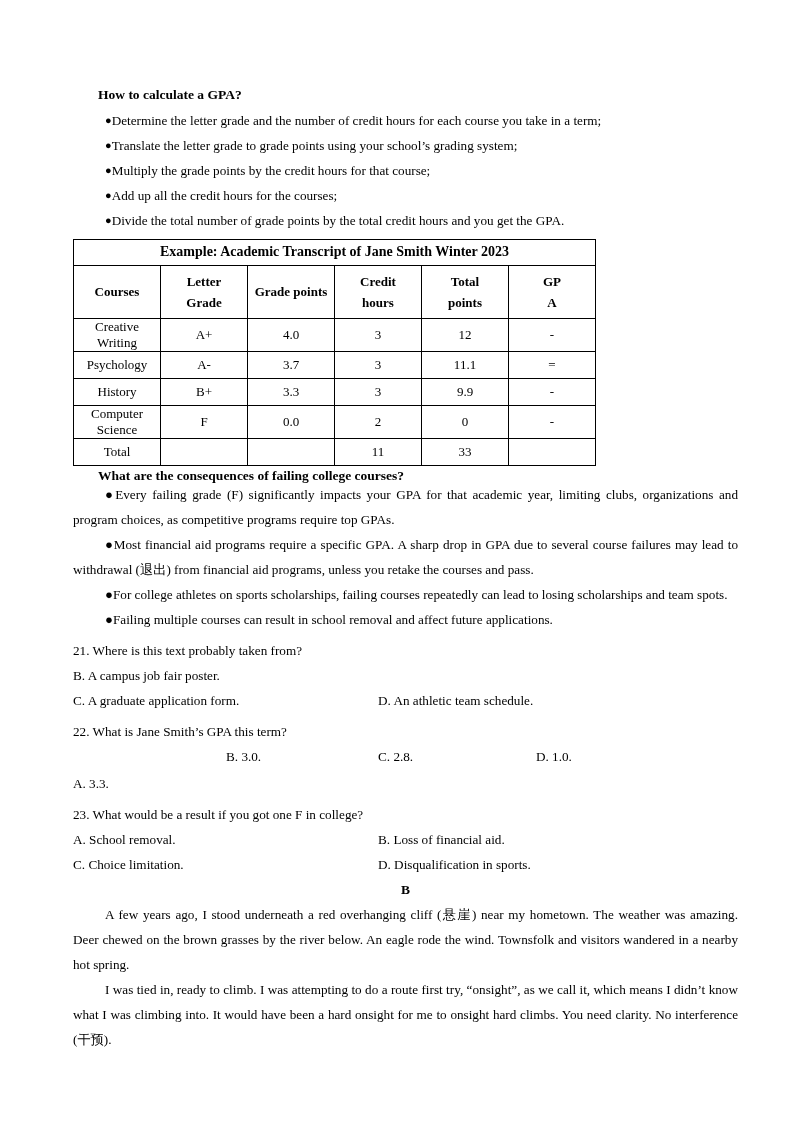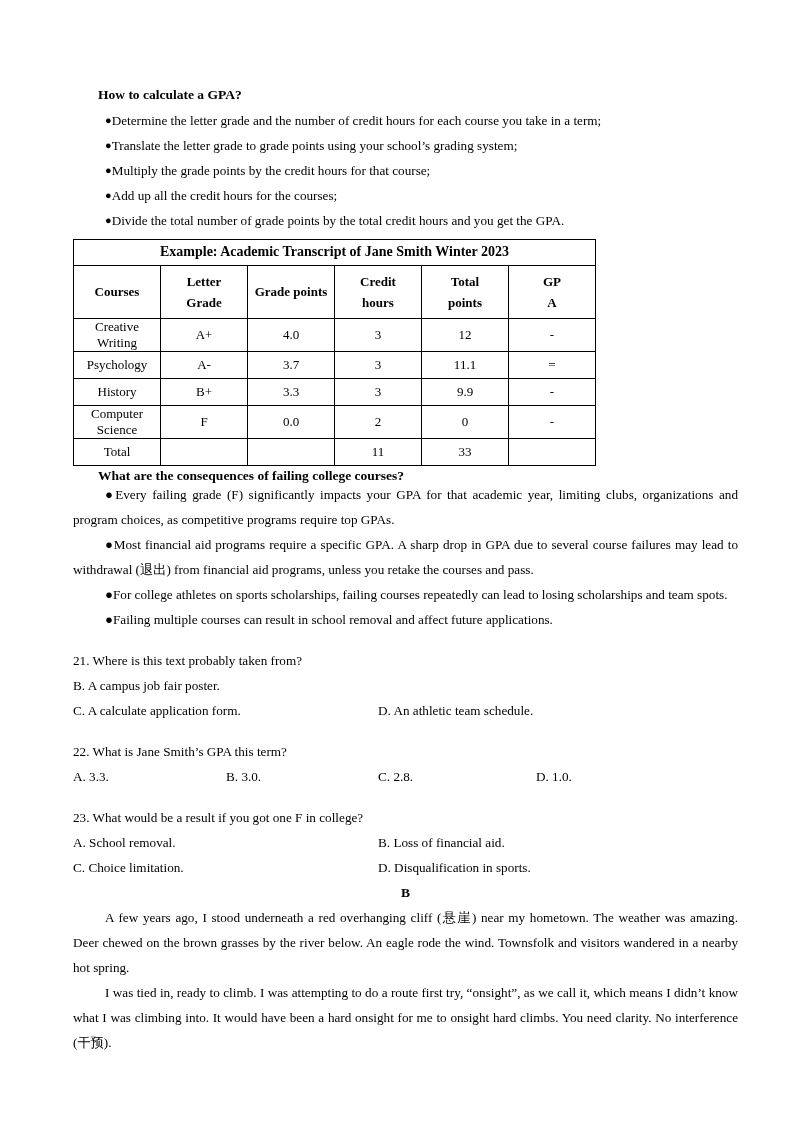--- a/index.html
+++ b/index.html
@@ -111,39 +111,39 @@
     text-align-last: left;
   }
   .para-indent {
     text-indent: 32px;
   }
 
   
   .q-stem {
     font-size: 13.2px;
     line-height: 25px;
-    margin: 16px 0 0 -0px;
+    margin: 6px 0 0 -0px;
     white-space: nowrap;
   }
   .opts-2col {
     display: flex;
     font-size: 13.2px;
     line-height: 25px;
   }
   .opts-2col .opt {
     white-space: nowrap;
   }
   .opts-2col .opt:nth-child(1) { width: 305px; }
   .opts-4col {
     display: flex;
     font-size: 13.2px;
     line-height: 25px;
   }
   .opts-4col .opt { white-space: nowrap; }
-  .opts-4col .opt:nth-child(1) { width: 153px; }
+  .opts-4col .opt:nth-child(1) { width: 153px; margin-top: 27px; }
   .opts-4col .opt:nth-child(2) { width: 152px; }
   .opts-4col .opt:nth-child(3) { width: 158px; }
 
   .section-letter {
     font-weight: bold;
     font-size: 13.5px;
     line-height: 25px;
     text-align: center;
     margin: 0;
     width: 665px;
@@ -251,21 +251,21 @@
     <div class="para para-indent">●Every failing grade (F) significantly impacts your GPA for that academic year, limiting clubs, organizations and program choices, as competitive programs require top GPAs.</div>
     <div class="para para-indent">●Most financial aid programs require a specific GPA. A sharp drop in GPA due to several course failures may lead to withdrawal (退出) from financial aid programs, unless you retake the courses and pass.</div>
     <div class="para para-indent">●For college athletes on sports scholarships, failing courses repeatedly can lead to losing scholarships and team spots.</div>
     <div class="para para-indent">●Failing multiple courses can result in school removal and affect future applications.</div>
 
     <div class="q-stem">21. Where is this text probably taken from?</div>
     <div class="opts-2col">
       <div class="opt">B. A campus job fair poster.</div>
     </div>
     <div class="opts-2col">
-      <div class="opt">C. A calculate application form.</div>
+      <div class="opt">C. A graduate application form.</div>
       <div class="opt">D. An athletic team schedule.</div>
     </div>
 
     <div class="q-stem">22. What is Jane Smith’s GPA this term?</div>
     <div class="opts-4col">
       <div class="opt">A. 3.3.</div>
       <div class="opt">B. 3.0.</div>
       <div class="opt">C. 2.8.</div>
       <div class="opt">D. 1.0.</div>
     </div>

